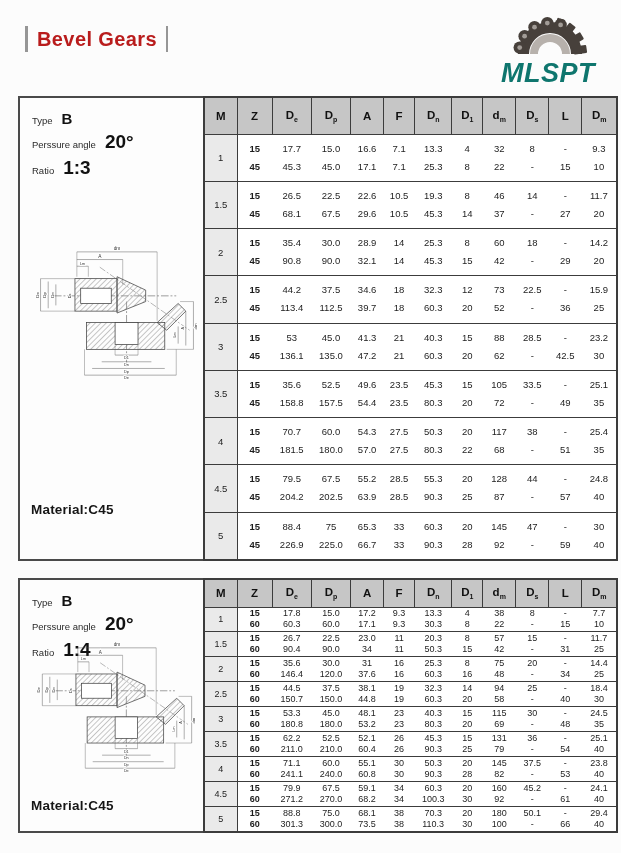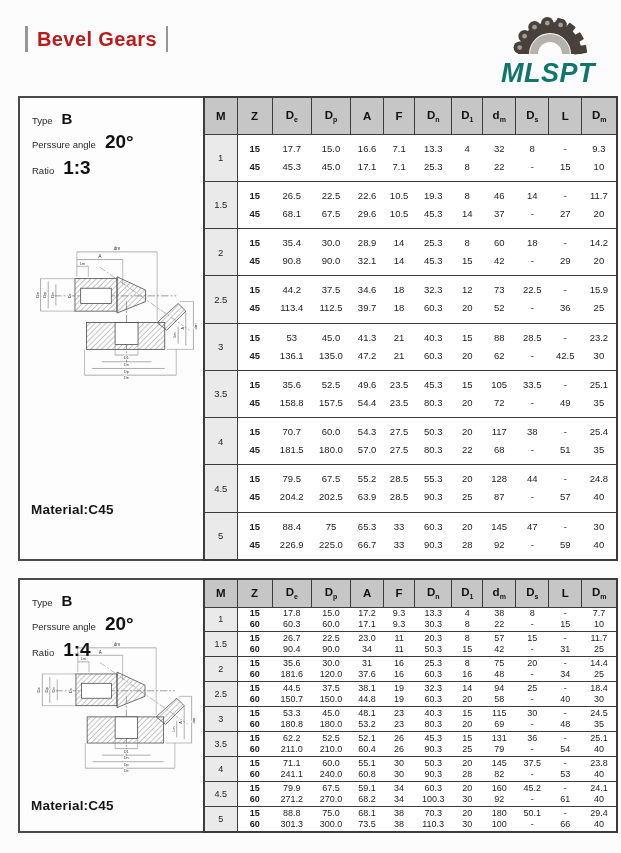--- a/index.html
+++ b/index.html
@@ -865,21 +865,21 @@
           </td>
         </tr>
         <tr>
           <td class="mcol">2</td>
           <td class="zcol">
             <div class="ln">15</div>
             <div class="ln">60</div>
           </td>
           <td>
             <div class="ln">35.6</div>
-            <div class="ln">181.6</div>
+            <div class="ln">146.4</div>
           </td>
           <td>
             <div class="ln">30.0</div>
             <div class="ln">120.0</div>
           </td>
           <td>
             <div class="ln">31</div>
             <div class="ln">37.6</div>
           </td>
           <td>

